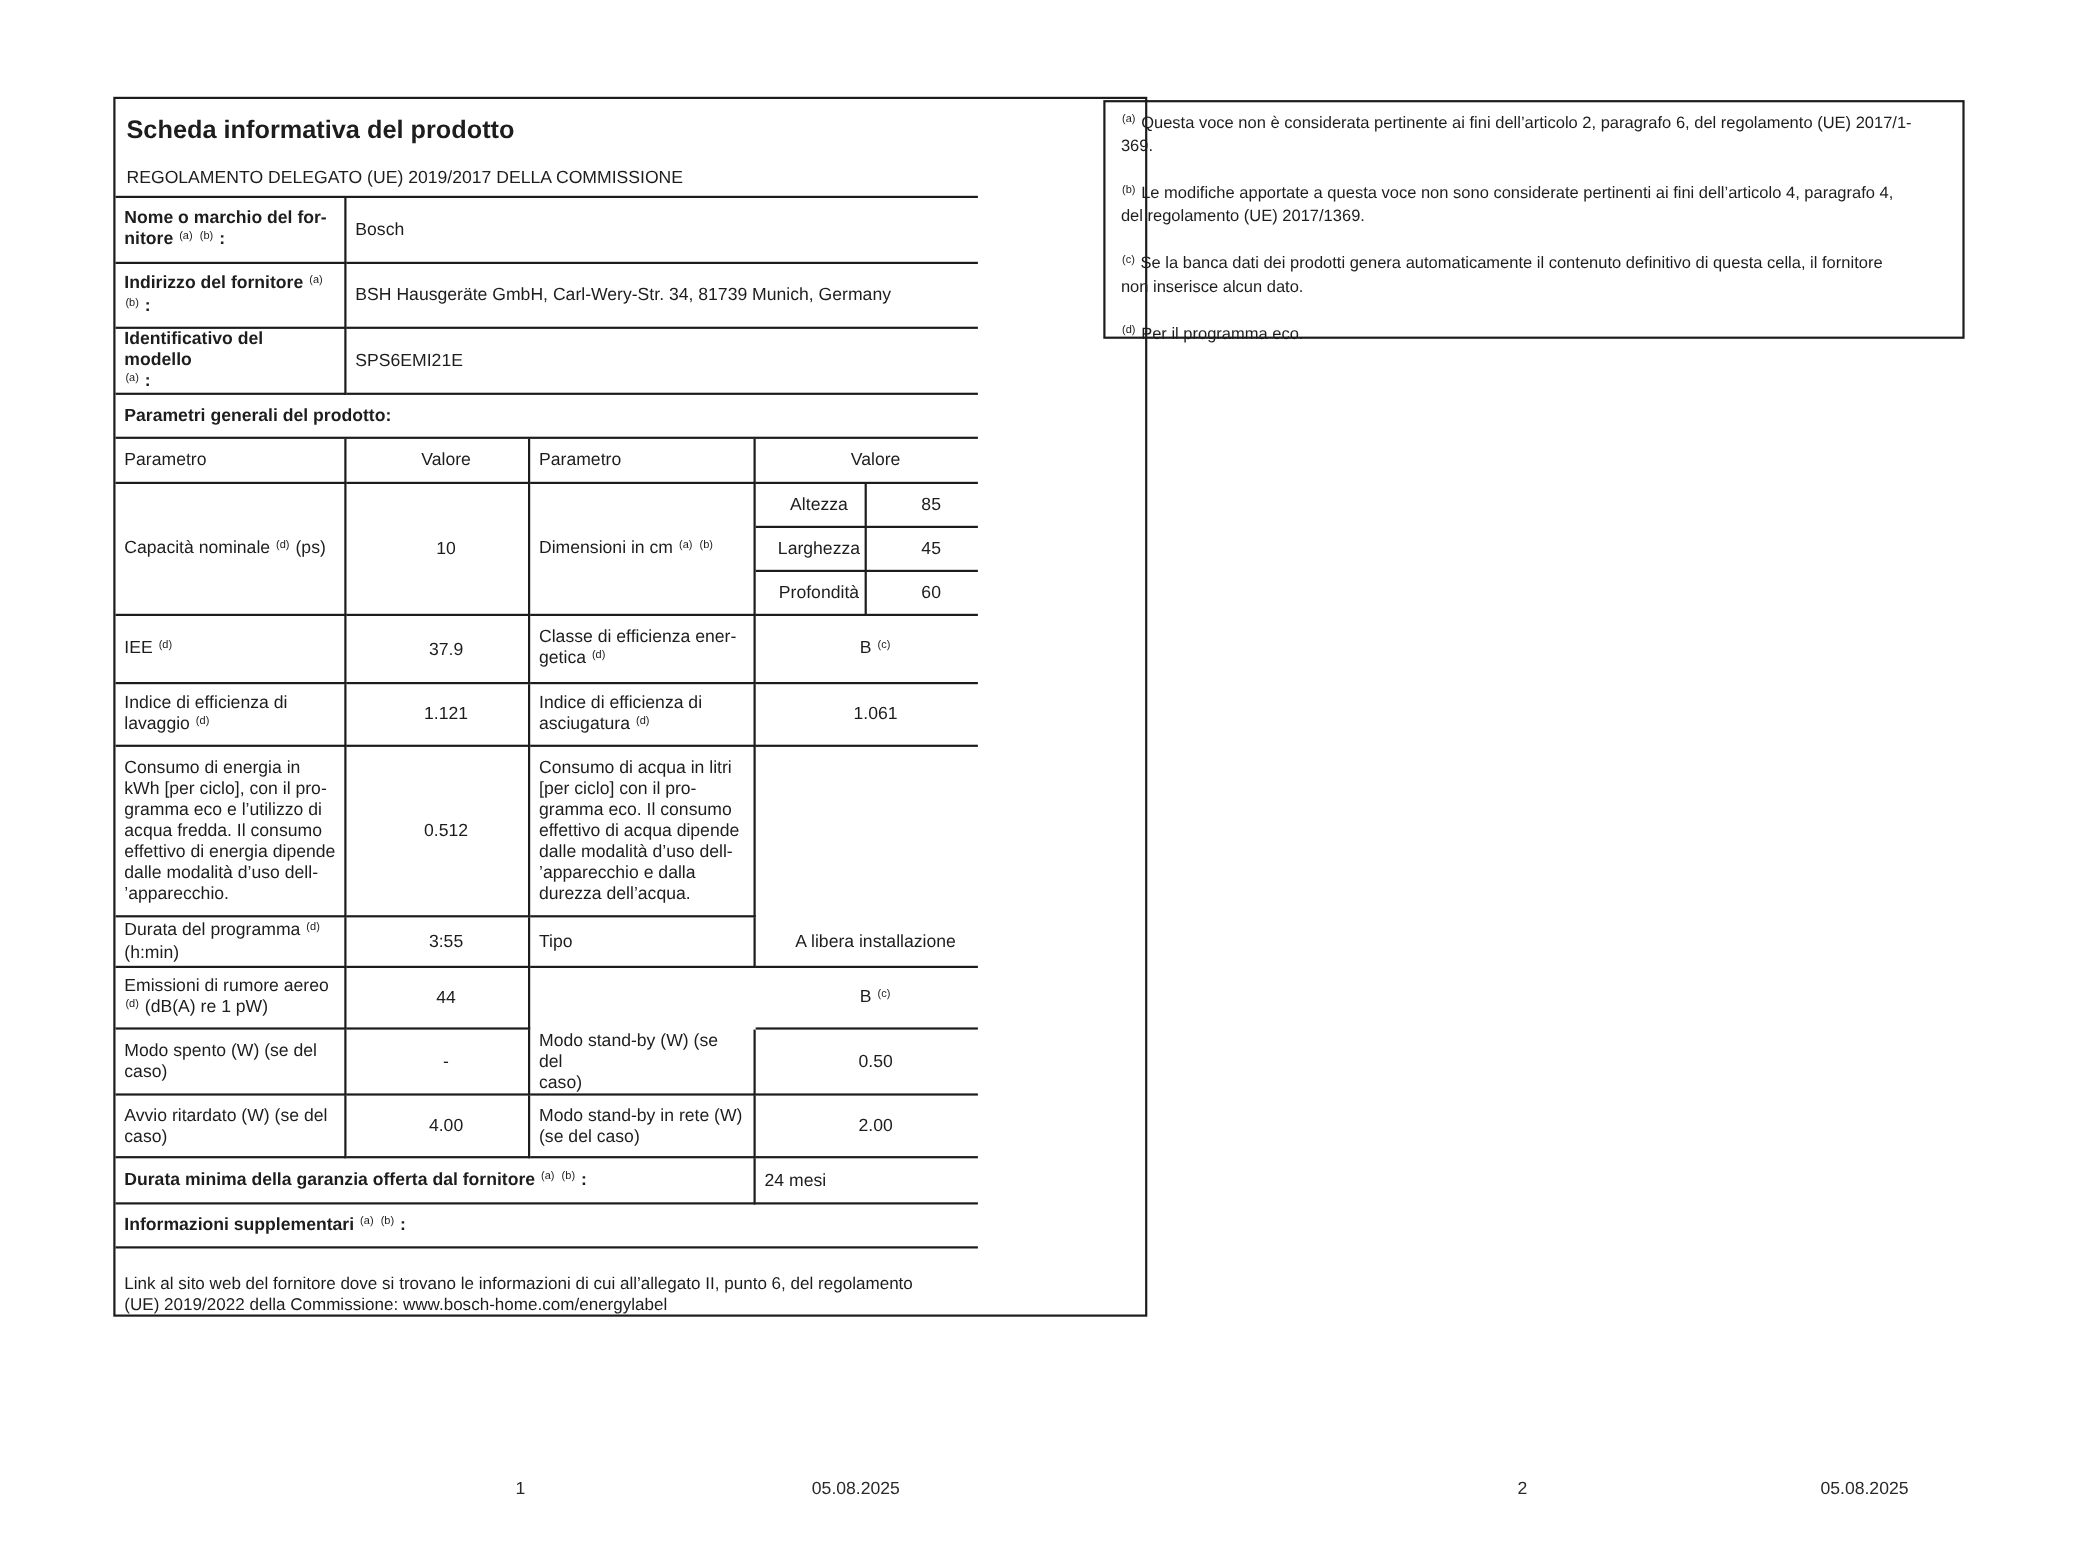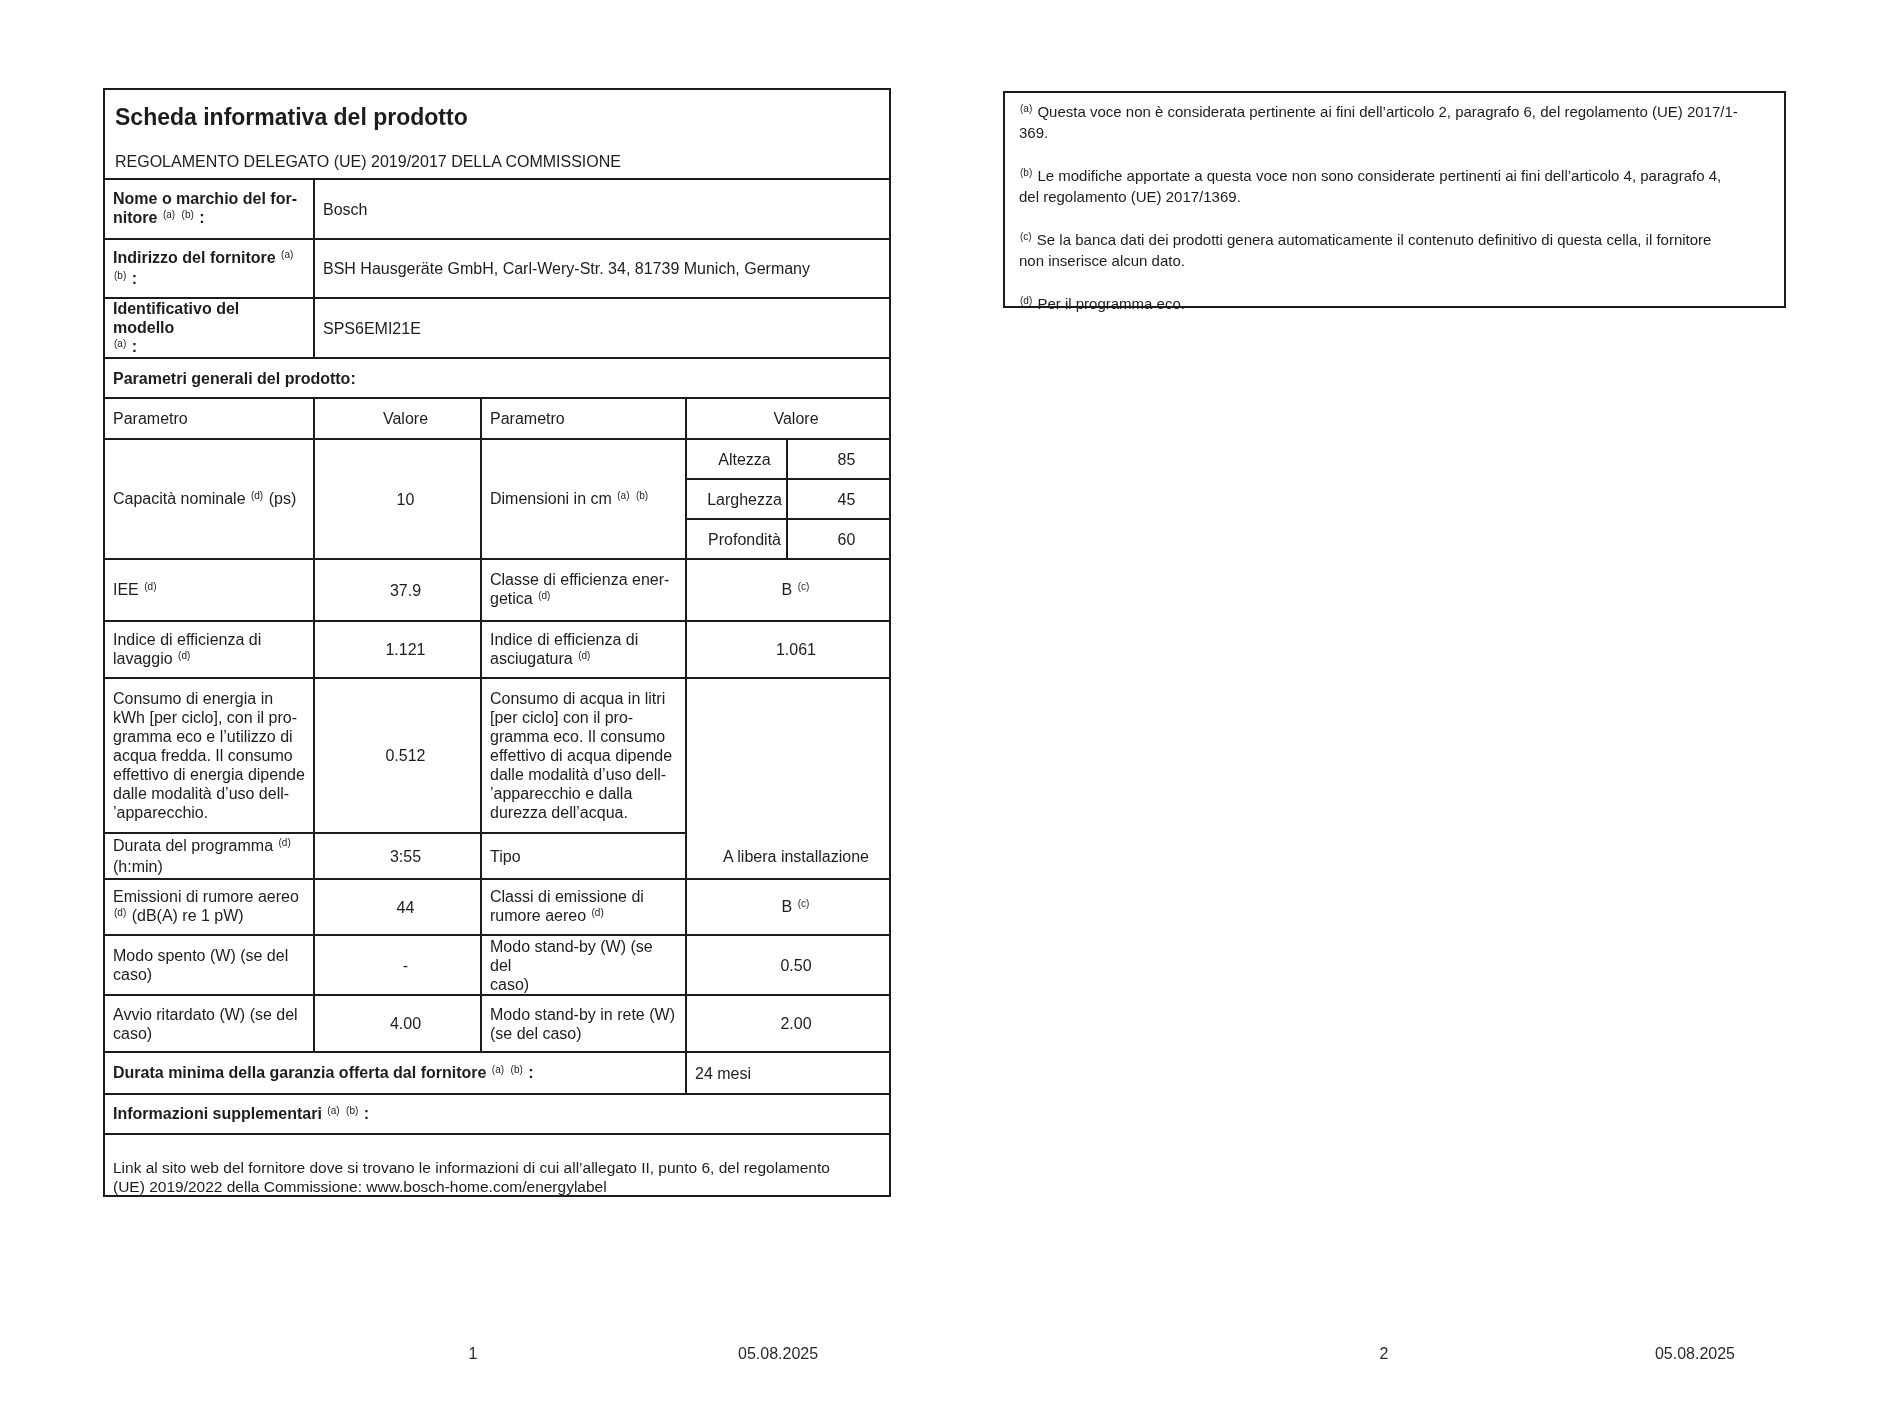--- a/index.html
+++ b/index.html
@@ -5,21 +5,21 @@
   html,body { margin:0; padding:0; }
   body {
     width:1888px; height:1408px; position:relative;
     background:#ffffff; color:#1d1d1d;
     font-family:"Liberation Sans", sans-serif;
     font-size:16px;
   }
 
   
   .fiche {
-    position:absolute; left:103px; top:88px; width:788px;
+    position:absolute; left:103px; top:88px; width:940px;
     box-sizing:border-box; border:2px solid #1c1c1c;
     display:grid;
     grid-template-columns:210px 167px 205px 101px 101px;
     grid-template-rows:90px 60px 59px 60px 40px 41px 40px 40px 40px 62px 57px 155px 46px 56px 60px 57px 42px 40px 60px;
   }
   .c {
     box-sizing:border-box;
     border-right:2px solid #1c1c1c;
     border-bottom:2px solid #1c1c1c;
     display:flex; align-items:center;
@@ -202,24 +202,20 @@
       <div class="t"><span>A libera installazione</span></div>
     </div>
 
   <div class="c" style="grid-area:14/1/15/2">
       <div class="t"><span>Emissioni di rumore aereo
 </span><span class="sup">(d)</span><span> (dB(A) re 1 pW)</span></div>
     </div>
   <div class="c ctr" style="grid-area:14/2/15/3">
       <div class="t"><span>44</span></div>
     </div>
-  <div class="c" style="grid-area:14/3/15/4">
-      <div class="t"><span>Classi di emissione di
-rumore aereo </span><span class="sup">(d)</span></div>
-    </div>
   <div class="c noR ctr" style="grid-area:14/4/15/6">
       <div class="t"><span>B </span><span class="sup">(c)</span></div>
     </div>
 
   <div class="c" style="grid-area:15/1/16/2">
       <div class="t"><span>Modo spento (W) (se del
 caso)</span></div>
     </div>
   <div class="c ctr" style="grid-area:15/2/16/3">
       <div class="t"><span>-</span></div>

